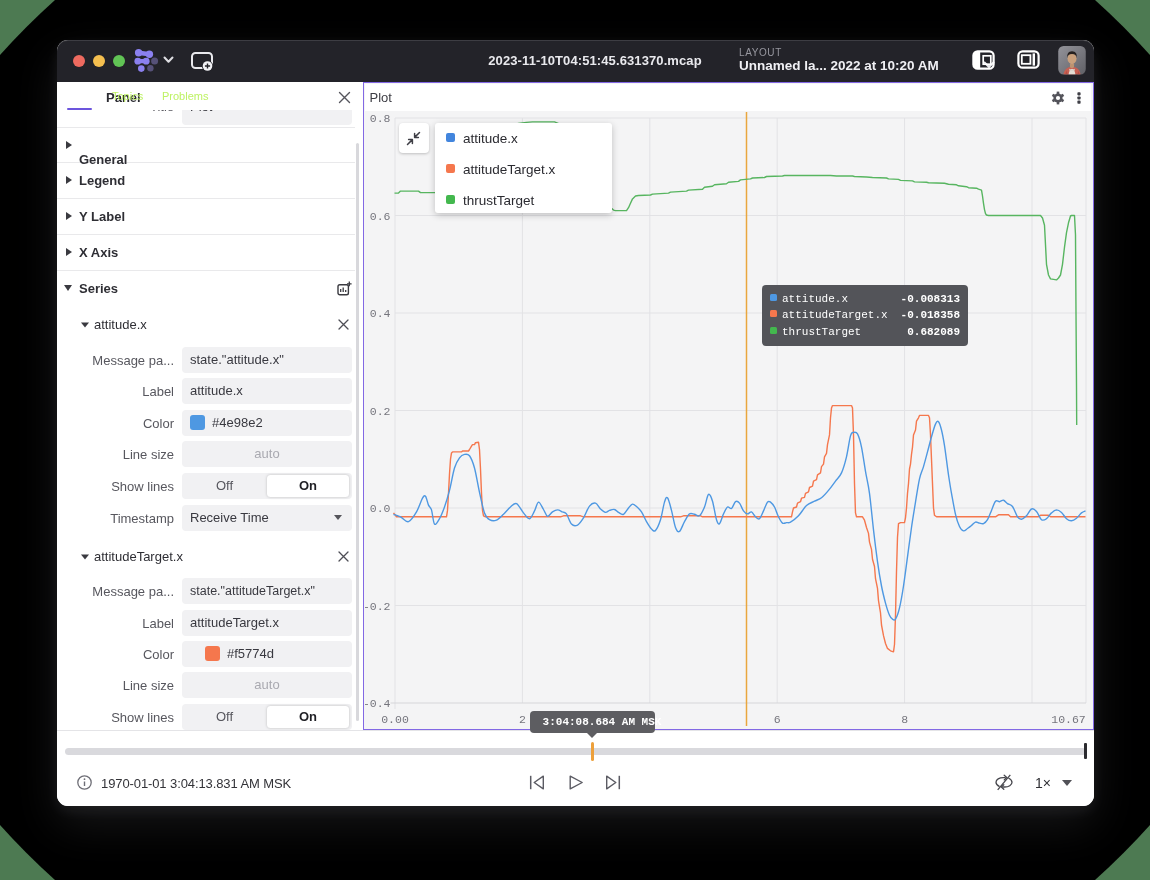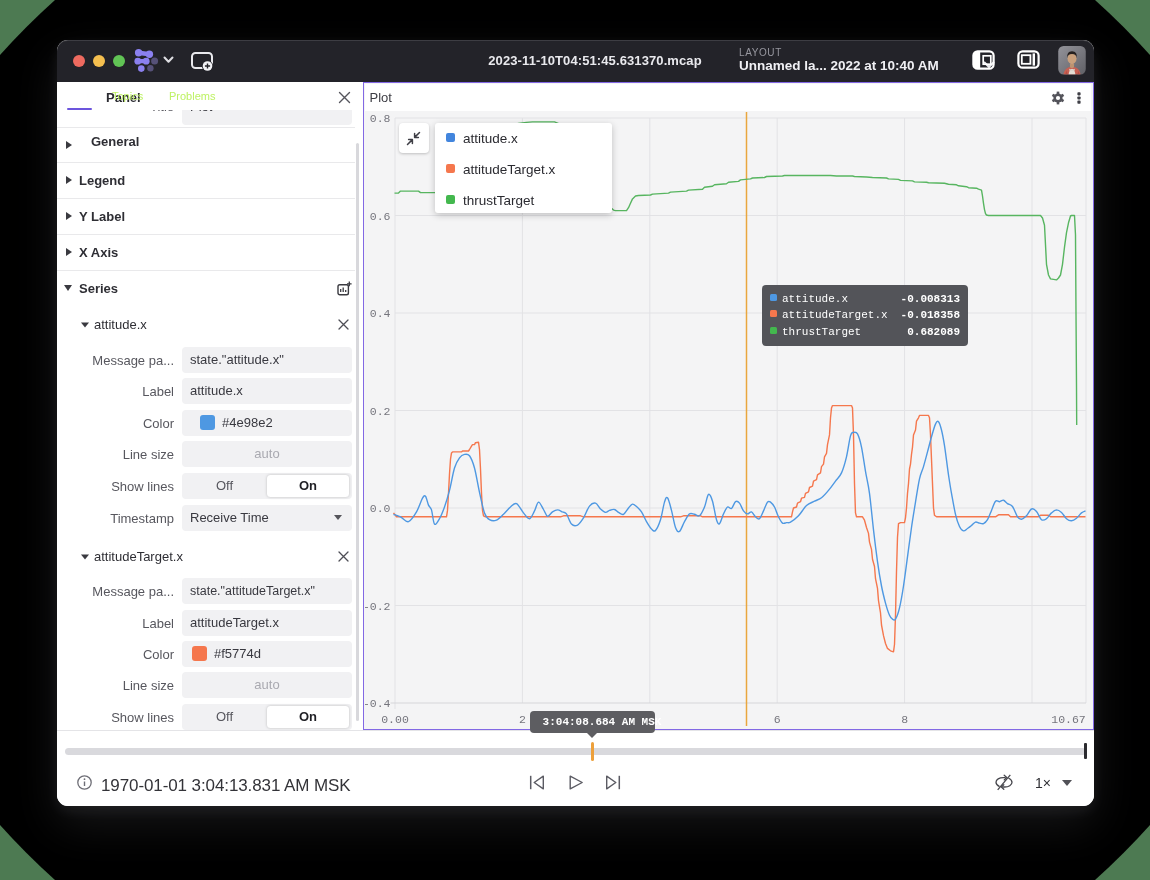--- a/index.html
+++ b/index.html
@@ -49,21 +49,21 @@
     <path d="M1.5 1.5 L5.5 5.8 L9.5 1.5" fill="none" stroke="#dfdfe3" stroke-width="2" stroke-linecap="round" stroke-linejoin="round"></path>
   </svg>
 <svg class="abs" style="left:190px;top:51px;" width="24" height="22" viewBox="0 0 24 22">
   <rect x="2" y="2" width="20" height="15" rx="3.5" fill="none" stroke="#e9e9ed" stroke-width="2"></rect>
   <circle cx="17.5" cy="15" r="5.6" fill="#232329"></circle>
   <circle cx="17.5" cy="15" r="4.8" fill="#f2f2f5"></circle>
   <path d="M17.5 12.4 v5.2 M14.9 15 h5.2" stroke="#232329" stroke-width="1.4"></path>
 </svg>
 <div class="abs" style="left:400px;top:53px;width:390px;text-align:center;font-size:13px;font-weight:bold;color:#e9e9ed;letter-spacing:.1px;">2023-11-10T04:51:45.631370.mcap</div>
 <div class="abs" style="left:739px;top:47px;font-size:10px;font-weight:normal;color:#97979f;letter-spacing:.6px;">LAYOUT</div>
-<div class="abs" style="left:739px;top:58px;font-size:13.5px;font-weight:bold;color:#f0f0f4;">Unnamed la... 2022 at 10:40 AM</div>
+<div class="abs" style="left:739px;top:58px;font-size:13.5px;font-weight:bold;color:#f0f0f4;">Unnamed la... 2022 at 10:20 AM</div>
 <svg class="abs" style="left:983px;top:61px;" width="12" height="8" viewBox="0 0 12 8">
     <path d="M1.5 1.5 L6 6 L10.5 1.5" fill="none" stroke="#f0f0f4" stroke-width="2" stroke-linecap="round" stroke-linejoin="round"></path>
   </svg>
 <svg class="abs" style="left:972px;top:49.5px;" width="23" height="20" viewBox="0 0 23 20">
   <rect x="1.4" y="1.4" width="20.2" height="17.2" rx="4.2" fill="none" stroke="#fff" stroke-width="2.2"></rect>
   <path d="M8.2 1.4 H5.6 C2.8 1.4 1.4 2.8 1.4 5.6 V14.4 C1.4 17.2 2.8 18.6 5.6 18.6 H8.2 Z" fill="#fff"></path>
   <rect x="11.2" y="5.8" width="7.6" height="8.4" fill="none" stroke="#fff" stroke-width="1.7"></rect>
 </svg>
 <svg class="abs" style="left:1017px;top:49.5px;" width="23" height="19" viewBox="0 0 23 19">
   <rect x="1.4" y="1.4" width="20.2" height="16.2" rx="4.2" fill="none" stroke="#fff" stroke-width="2.2"></rect>
@@ -88,37 +88,37 @@
     <rect x="11.9" y="17.2" width="4.2" height="5.2" rx="1.6" fill="#bd9371"></rect>
     <ellipse cx="14" cy="12.8" rx="4.6" ry="5.4" fill="#c9a07c"></ellipse>
     <path d="M9.2 12.6 q-.9 -7.2 4.8 -7.2 q5.7 0 4.8 7.2 q-.2 -4.4 -4.8 -4.4 q-4.6 0 -4.8 4.4z" fill="#262120"></path>
     <path d="M7 29 l1.5 -4 1 4 z M19.5 29 l1 -3.6 1.4 3.6 z" fill="#b54f45"></path>
   </g>
 </svg>
 <div id="sidebar" class="abs"></div>
 <div class="abs" style="left:66px;top:90px;font-size:13px;font-weight:bold;color:#2b2b31;margin-left:40px;">Panel</div>
 <div class="abs" style="left:66.5px;top:107.5px;width:25px;height:2.5px;background:#6c55dd;border-radius:1px;"></div>
 <div class="abs tabtxt" style="left:112px;">Topics</div>
-<div class="abs tabtxt" style="left:169px;">Problems</div>
+<div class="abs tabtxt" style="left:162px;">Problems</div>
 <svg class="abs" style="left:337.5px;top:90.5px;" width="13" height="13" viewBox="0 0 13 13">
     <path d="M1.5 1.5 L11.5 11.5 M11.5 1.5 L1.5 11.5" stroke="#55555c" stroke-width="1.4" stroke-linecap="round"></path>
   </svg>
 <div class="abs" style="left:182px;top:110px;width:170px;height:15px;background:#f1f1f3;border-radius:0 0 4px 4px;overflow:hidden;">
     <div style="margin-top:-11.5px;padding-left:8px;font-size:13px;color:#393940;">Plot</div>
   </div>
 <div class="abs" style="left:64px;top:110px;width:110px;height:8px;overflow:hidden;">
     <div style="margin-top:-11.5px;font-size:13px;color:#57575e;text-align:right;">Title</div>
   </div>
 <div class="abs" style="left:57px;top:127px;width:298px;height:1px;background:#e9e9eb;"></div>
 <div class="abs" style="left:57px;top:161.5px;width:298px;height:1px;background:#e9e9eb;"></div>
 <div class="abs" style="left:57px;top:197.5px;width:298px;height:1px;background:#e9e9eb;"></div>
 <div class="abs" style="left:57px;top:233.5px;width:298px;height:1px;background:#e9e9eb;"></div>
 <div class="abs" style="left:57px;top:269.5px;width:298px;height:1px;background:#e9e9eb;"></div>
 <div class="abs tri row-c" style="left:66px;top:144.5px;border-left:6px solid #3a3a40;border-top:4.5px solid transparent;border-bottom:4.5px solid transparent;"></div>
-<div class="abs seclbl row-c" style="left:79px;top:141px;margin-left:12px;">General</div>
+<div class="abs seclbl row-c" style="left:79px;top:159px;">General</div>
 <div class="abs tri row-c" style="left:66px;top:179.5px;border-left:6px solid #3a3a40;border-top:4.5px solid transparent;border-bottom:4.5px solid transparent;"></div>
 <div class="abs seclbl row-c" style="left:79px;top:179.5px;">Legend</div>
 <div class="abs tri row-c" style="left:66px;top:215.5px;border-left:6px solid #3a3a40;border-top:4.5px solid transparent;border-bottom:4.5px solid transparent;"></div>
 <div class="abs seclbl row-c" style="left:79px;top:215.5px;">Y Label</div>
 <div class="abs tri row-c" style="left:66px;top:251.5px;border-left:6px solid #3a3a40;border-top:4.5px solid transparent;border-bottom:4.5px solid transparent;"></div>
 <div class="abs seclbl row-c" style="left:79px;top:251.5px;">X Axis</div>
 <div class="abs tri row-c" style="left:64px;top:288px;border-top:6px solid #3a3a40;border-left:4.5px solid transparent;border-right:4.5px solid transparent;"></div>
 <div class="abs seclbl row-c" style="left:79px;top:287.5px;">Series</div>
 <svg class="abs" style="left:336.5px;top:281px;" width="15" height="15" viewBox="0 0 15 15">
   <rect x="1" y="3.8" width="10.4" height="10" rx="1.8" fill="none" stroke="#3a3a40" stroke-width="1.4"></rect>
@@ -128,41 +128,41 @@
 <div class="abs tri row-c" style="left:81px;top:324.5px;border-top:5px solid #3a3a40;border-left:4px solid transparent;border-right:4px solid transparent;"></div>
 <div class="abs row-c" style="left:94px;top:324px;font-size:13px;color:#2e2e34;">attitude.x</div>
 <svg class="abs" style="left:336.5px;top:317.5px;" width="13" height="13" viewBox="0 0 13 13">
     <path d="M2 2 L11 11 M11 2 L2 11" stroke="#4e4e56" stroke-width="1.3" stroke-linecap="round"></path>
   </svg>
 <div class="abs fldlbl row-c" style="top:360px;">Message pa...</div>
 <div class="abs inp row-c" style="top:360px;">state."attitude.x"</div>
 <div class="abs fldlbl row-c" style="top:391.4px;">Label</div>
 <div class="abs inp row-c" style="top:391.4px;">attitude.x</div>
 <div class="abs fldlbl row-c" style="top:422.8px;">Color</div>
-<div class="abs inp row-c" style="top:422.8px;padding-left:18px;"><span style="display:inline-block;width:15px;height:15px;border-radius:3px;background:#4e98e2;vertical-align:-3.5px;"></span><span style="margin-left:7px;">#4e98e2</span></div>
+<div class="abs inp row-c" style="top:422.8px;padding-left:8px;"><span style="display:inline-block;width:15px;height:15px;border-radius:3px;background:#4e98e2;vertical-align:-3.5px;"></span><span style="margin-left:7px;">#4e98e2</span></div>
 <div class="abs fldlbl row-c" style="top:454.2px;">Line size</div>
 <div class="abs inp row-c" style="top:454.2px;text-align:center;padding-left:0;color:#a9a9b0;">auto</div>
 <div class="abs fldlbl row-c" style="top:485.6px;">Show lines</div>
 <div class="abs inp row-c" style="top:485.6px;padding-left:0;">
     <div class="abs" style="left:0;top:0;width:85px;text-align:center;color:#57575e;">Off</div>
     <div class="abs" style="left:85px;top:2px;width:82px;height:22px;background:#fff;border-radius:3.5px;box-shadow:0 0 3px rgba(0,0,0,.22);text-align:center;line-height:22px;font-weight:bold;color:#1f1f24;">On</div>
   </div>
 <div class="abs fldlbl row-c" style="top:517.5px;">Timestamp</div>
 <div class="abs inp row-c" style="top:517.5px;">Receive Time<span class="abs tri" style="right:10px;top:10.5px;border-top:5.5px solid #55555b;border-left:4.5px solid transparent;border-right:4.5px solid transparent;"></span></div>
 <div class="abs tri row-c" style="left:81px;top:556.5px;border-top:5px solid #3a3a40;border-left:4px solid transparent;border-right:4px solid transparent;"></div>
 <div class="abs row-c" style="left:94px;top:556px;font-size:13px;color:#2e2e34;">attitudeTarget.x</div>
 <svg class="abs" style="left:336.5px;top:549.5px;" width="13" height="13" viewBox="0 0 13 13">
     <path d="M2 2 L11 11 M11 2 L2 11" stroke="#4e4e56" stroke-width="1.3" stroke-linecap="round"></path>
   </svg>
 <div class="abs fldlbl row-c" style="top:591.4px;">Message pa...</div>
 <div class="abs inp row-c" style="top:591.4px;font-size:12.5px;">state."attitudeTarget.x"</div>
 <div class="abs fldlbl row-c" style="top:623.3px;">Label</div>
 <div class="abs inp row-c" style="top:623.3px;">attitudeTarget.x</div>
 <div class="abs fldlbl row-c" style="top:653.9px;">Color</div>
-<div class="abs inp row-c" style="top:653.9px;padding-left:10px;"><span style="display:inline-block;width:15px;height:15px;border-radius:3px;background:#f5774d;vertical-align:-3.5px;"></span><span style="margin-left:7px;">#f5774d</span></div>
+<div class="abs inp row-c" style="top:653.9px;padding-left:23px;"><span style="display:inline-block;width:15px;height:15px;border-radius:3px;background:#f5774d;vertical-align:-3.5px;"></span><span style="margin-left:7px;">#f5774d</span></div>
 <div class="abs fldlbl row-c" style="top:685.2px;">Line size</div>
 <div class="abs inp row-c" style="top:685.2px;text-align:center;padding-left:0;color:#a9a9b0;">auto</div>
 <div class="abs fldlbl row-c" style="top:716.9px;">Show lines</div>
 <div class="abs inp row-c" style="top:716.9px;padding-left:0;">
     <div class="abs" style="left:0;top:0;width:85px;text-align:center;color:#57575e;">Off</div>
     <div class="abs" style="left:85px;top:2px;width:82px;height:22px;background:#fff;border-radius:3.5px;box-shadow:0 0 3px rgba(0,0,0,.22);text-align:center;line-height:22px;font-weight:bold;color:#1f1f24;">On</div>
   </div>
 <div class="abs" style="left:355.5px;top:143px;width:3px;height:578px;background:#d8d8dc;border-radius:1.5px;"></div>
 <div id="plotpanel" class="abs"></div>
 <div id="plottoolbar" class="abs"></div>
@@ -248,21 +248,21 @@
 <div class="abs" style="left:590.5px;top:742px;width:3.5px;height:18.5px;background:#eda03b;border-radius:1.5px;"></div>
 <div class="abs" style="left:1084px;top:743px;width:3px;height:15.5px;background:#2c2c30;border-radius:1px;"></div>
 <div class="abs" style="left:529.5px;top:711px;width:125.5px;height:21.5px;background:#5d5d61;border-radius:4px;"></div>
 <div class="abs mono" style="left:529.5px;top:716px;width:145px;text-align:center;font-size:11px;font-weight:bold;color:#fff;">3:04:08.684 AM MSK</div>
 <div class="abs tri" style="left:587px;top:732.5px;border-top:5.5px solid #5d5d61;border-left:5px solid transparent;border-right:5px solid transparent;"></div>
 <svg class="abs" style="left:76.5px;top:774.5px;" width="15" height="15" viewBox="0 0 15 15">
   <circle cx="7.5" cy="7.5" r="6.7" fill="none" stroke="#6e6e76" stroke-width="1.3"></circle>
   <path d="M7.5 6.5 V11" stroke="#6e6e76" stroke-width="1.4"></path>
   <circle cx="7.5" cy="4.2" r="0.9" fill="#6e6e76"></circle>
 </svg>
-<div class="abs" style="left:101px;top:775.5px;font-size:17px;letter-spacing:-0.1px;color:#333338;">1970-01-01 3:04:13.831 AM MSK</div>
+<div class="abs" style="left:101px;top:775.5px;font-size:13px;letter-spacing:-0.1px;color:#333338;">1970-01-01 3:04:13.831 AM MSK</div>
 <svg class="abs" style="left:528px;top:774.5px;" width="17" height="15" viewBox="0 0 17 15">
   <path d="M2.7 0.8 V14.2" stroke="#5b5b63" stroke-width="1.5"></path>
   <path d="M15.3 1.2 L6.2 7.5 L15.3 13.8 Z" fill="none" stroke="#5b5b63" stroke-width="1.4" stroke-linejoin="round"></path>
 </svg>
 <svg class="abs" style="left:568px;top:774.5px;" width="16" height="15" viewBox="0 0 16 15">
   <path d="M2.2 1.2 L14.2 7.5 L2.2 13.8 Z" fill="none" stroke="#5b5b63" stroke-width="1.4" stroke-linejoin="round"></path>
 </svg>
 <svg class="abs" style="left:605px;top:774.5px;" width="17" height="15" viewBox="0 0 17 15">
   <path d="M1.7 1.2 L10.8 7.5 L1.7 13.8 Z" fill="none" stroke="#5b5b63" stroke-width="1.4" stroke-linejoin="round"></path>
   <path d="M14.3 0.8 V14.2" stroke="#5b5b63" stroke-width="1.5"></path>

